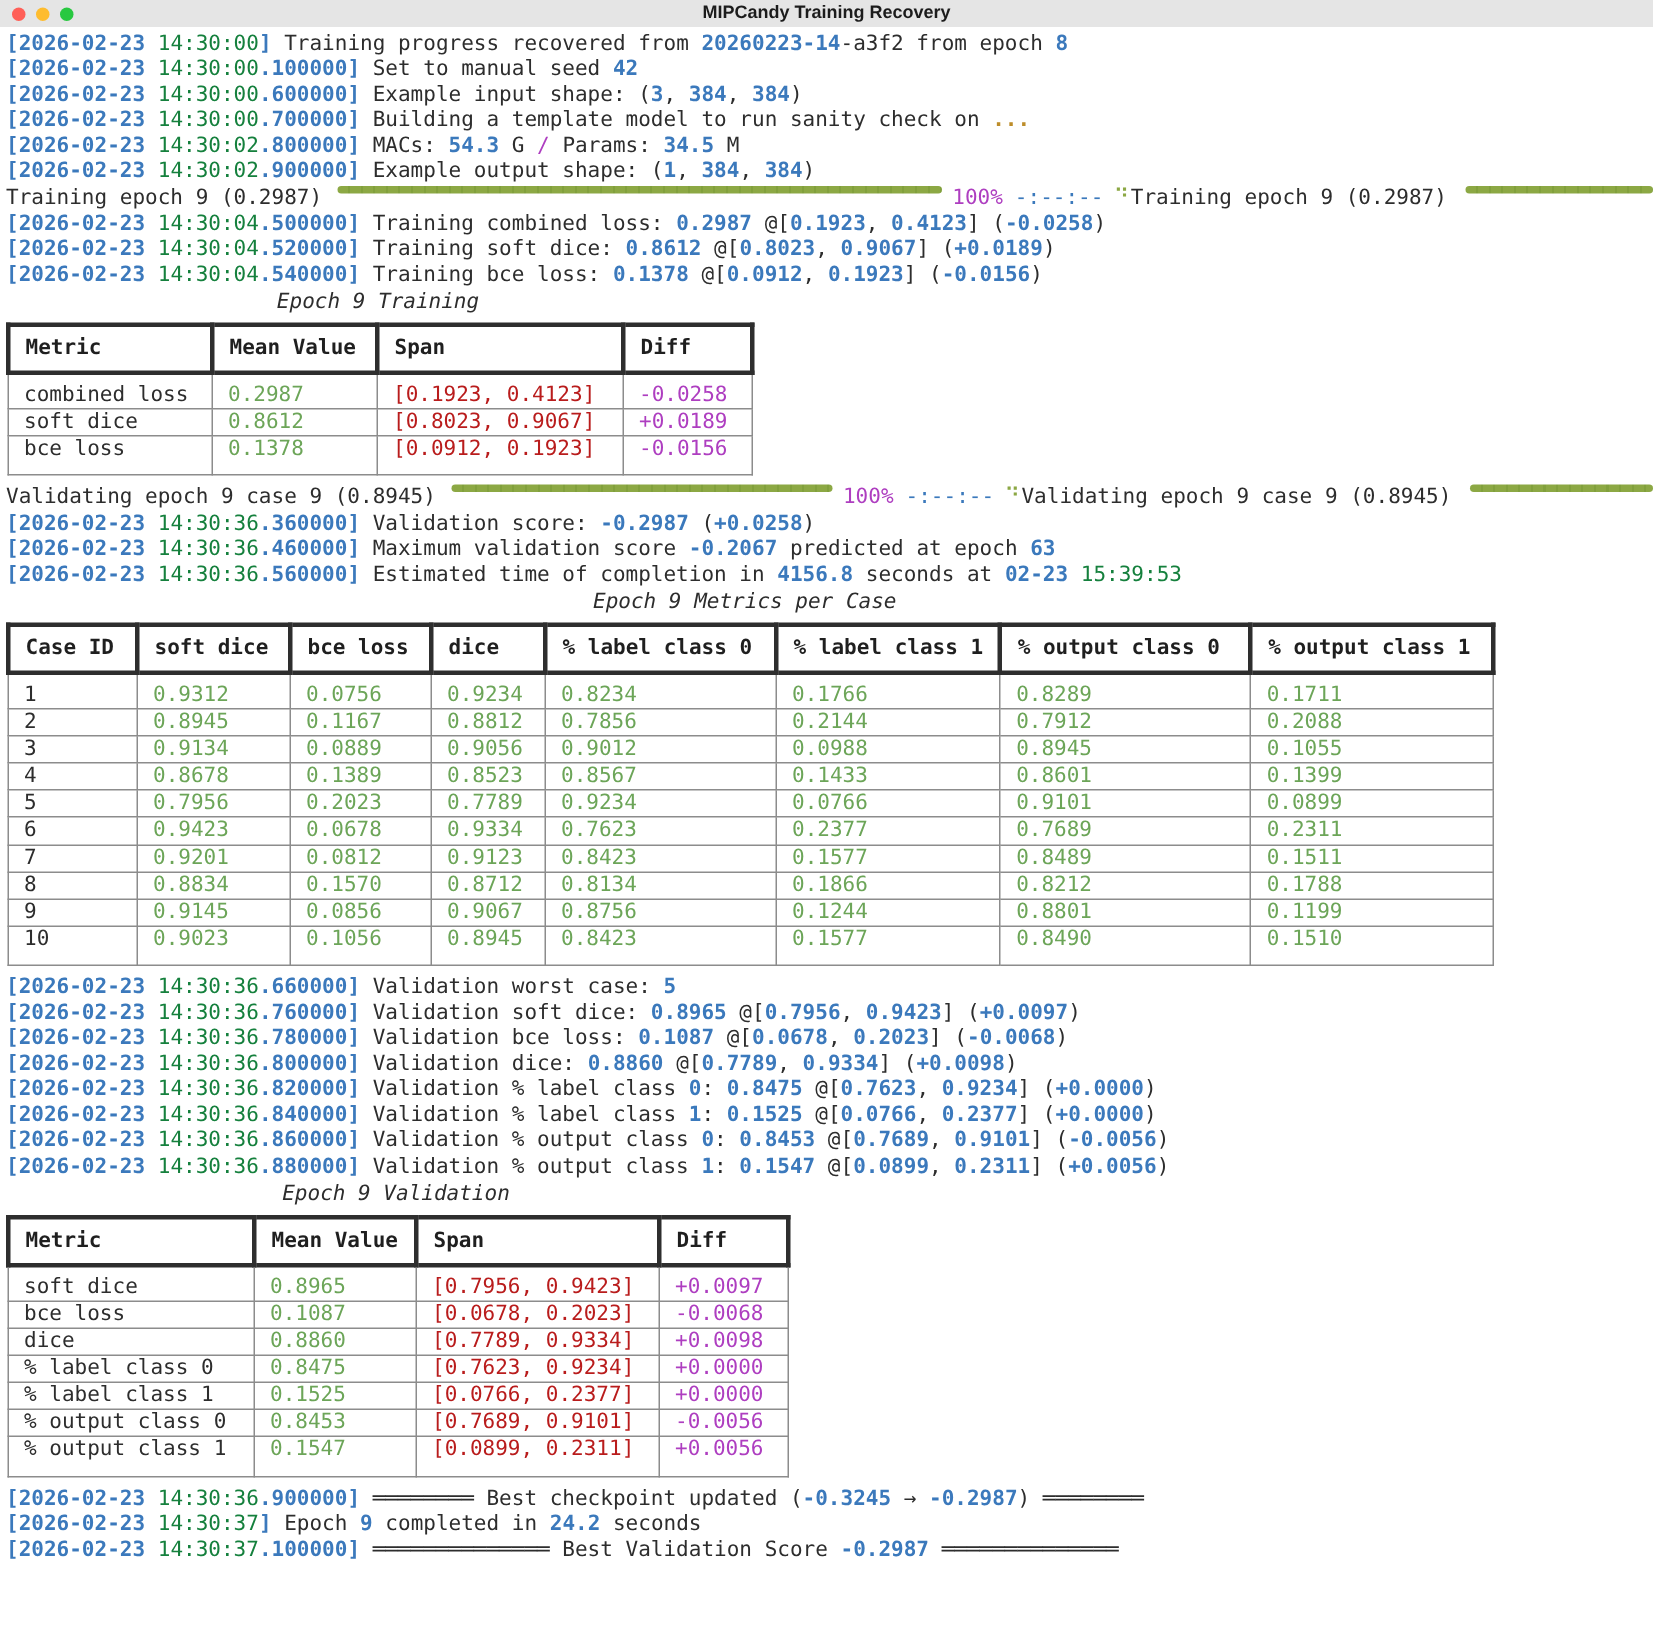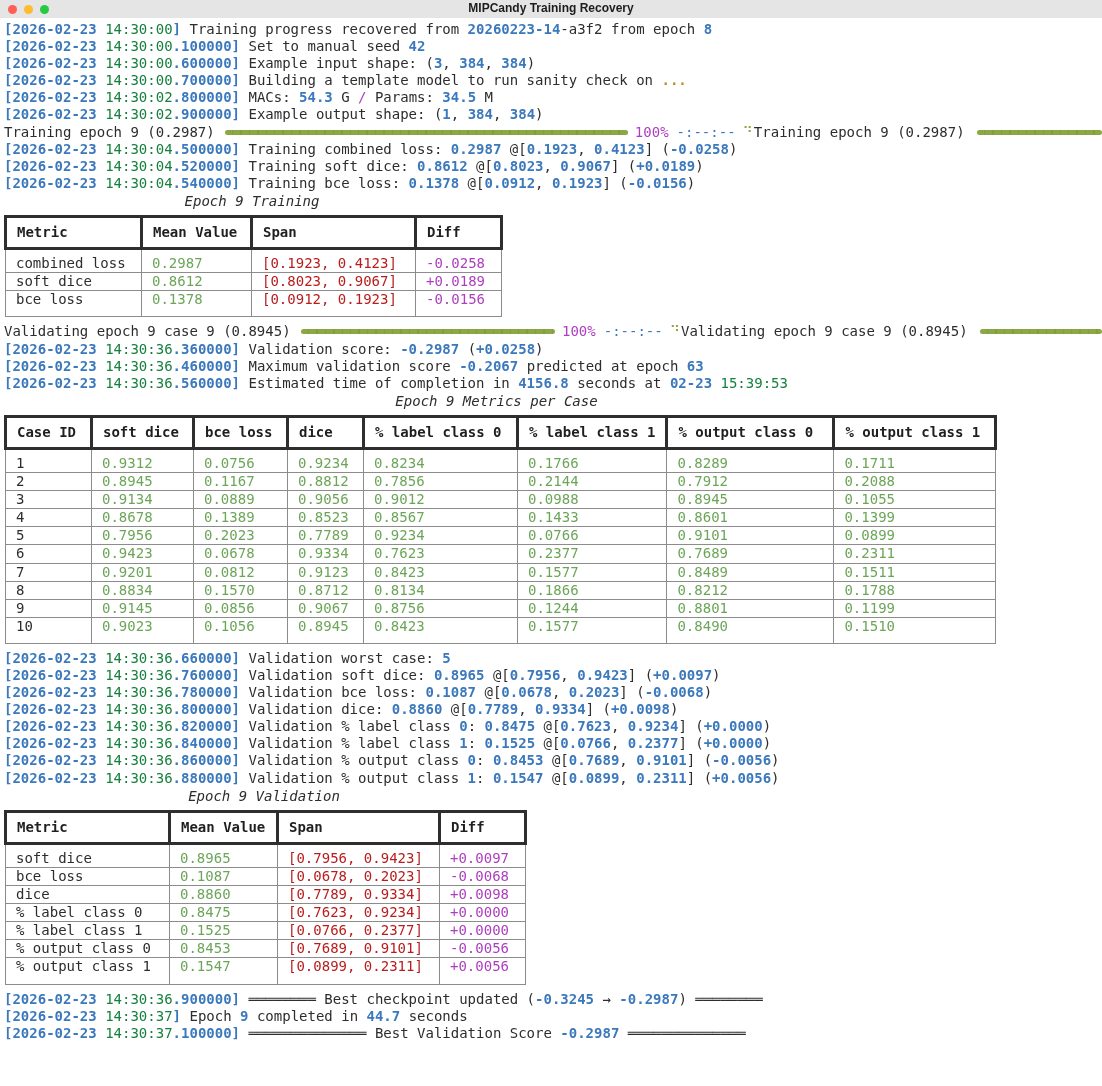--- a/index.html
+++ b/index.html
@@ -33,21 +33,21 @@
   }
   table.rich td{
     border:1px solid #8c8c8c;padding:0 10px;line-height:17.1px;white-space:pre;
   }
   table.rich tr.first td{padding-top:5px;}
   table.rich tr.last td{padding-bottom:8px;}
   .v-plain{color:#2d2d2d;}
   .v-green{color:#6ca558;}
   .v-blue{color:#b91c1c;}
   .v-magenta{color:#ae3ec0;}
-  .progress{display:flex;align-items:center;}
+  .progress{display:flex;}
   .pbar{height:5px;border-radius:2.5px;flex:0 0 auto;
     background:repeating-linear-gradient(90deg,#8ca844 0px,#8ca844 7px,#81a03c 7px,#81a03c 8.4px);}
   .pbar.grow{flex:1 1 auto;margin:0 7px 0 2px;}
   .pbar.tail{margin-left:4px;}
   .pct{color:#ae3ec0;}
   .eta{color:#3b79bc;margin:0 7px 0 8px;}
   .spin{color:#8ca844;margin-right:1px;}
 </style>
 </head>
 <body>
@@ -303,15 +303,15 @@
         </tr>
         <tr class="last">
           <td class="v-plain">% output class 1</td>
           <td class="v-green">0.1547</td>
           <td class="v-blue">[0.0899, 0.2311]</td>
           <td class="v-magenta">+0.0056</td>
         </tr>
       </tbody>
     </table>
     <div class="line"><span class="sg-b">[2026-02-23 </span><span class="sg-g">14:30:36</span><span class="sg-b">.900000]</span><span class="sg-d"> ════════ Best checkpoint updated (</span><span class="sg-b">-0.3245</span><span class="sg-d"> → </span><span class="sg-b">-0.2987</span><span class="sg-d">) ════════</span></div>
-    <div class="line"><span class="sg-b">[2026-02-23 </span><span class="sg-g">14:30:37</span><span class="sg-b">]</span><span class="sg-d"> Epoch </span><span class="sg-b">9</span><span class="sg-d"> completed in </span><span class="sg-b">44.7</span><span class="sg-d"> seconds</span></div>
+    <div class="line"><span class="sg-b">[2026-02-23 </span><span class="sg-g">14:30:37</span><span class="sg-b">]</span><span class="sg-d"> Epoch </span><span class="sg-b">9</span><span class="sg-d"> completed in </span><span class="sg-b">24.2</span><span class="sg-d"> seconds</span></div>
     <div class="line"><span class="sg-b">[2026-02-23 </span><span class="sg-g">14:30:37</span><span class="sg-b">.100000]</span><span class="sg-d"> ══════════════ Best Validation Score </span><span class="sg-b">-0.2987</span><span class="sg-d"> ══════════════</span></div>
   </div>
 
 </body></html>

